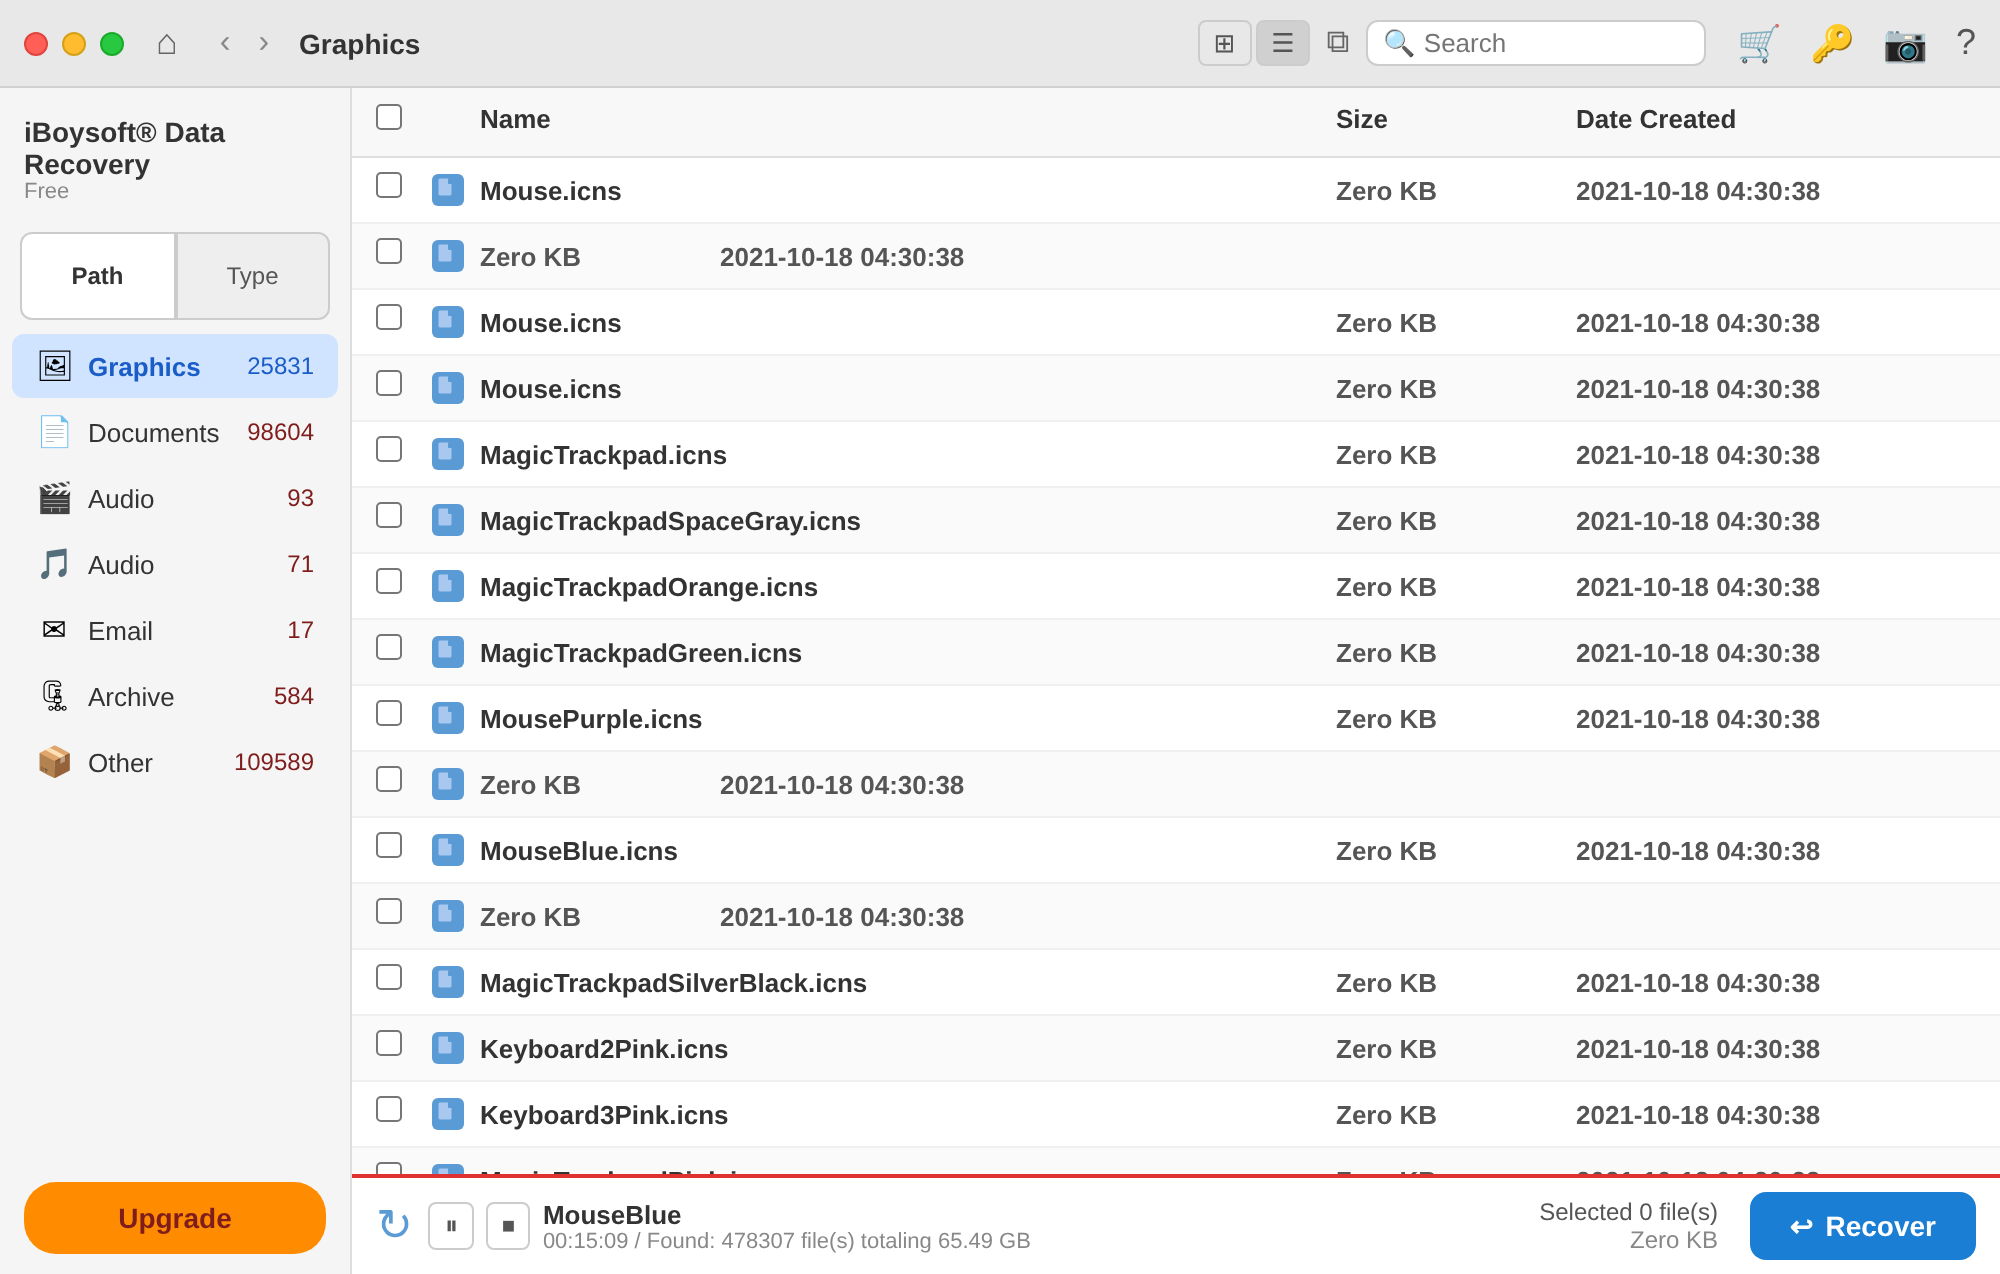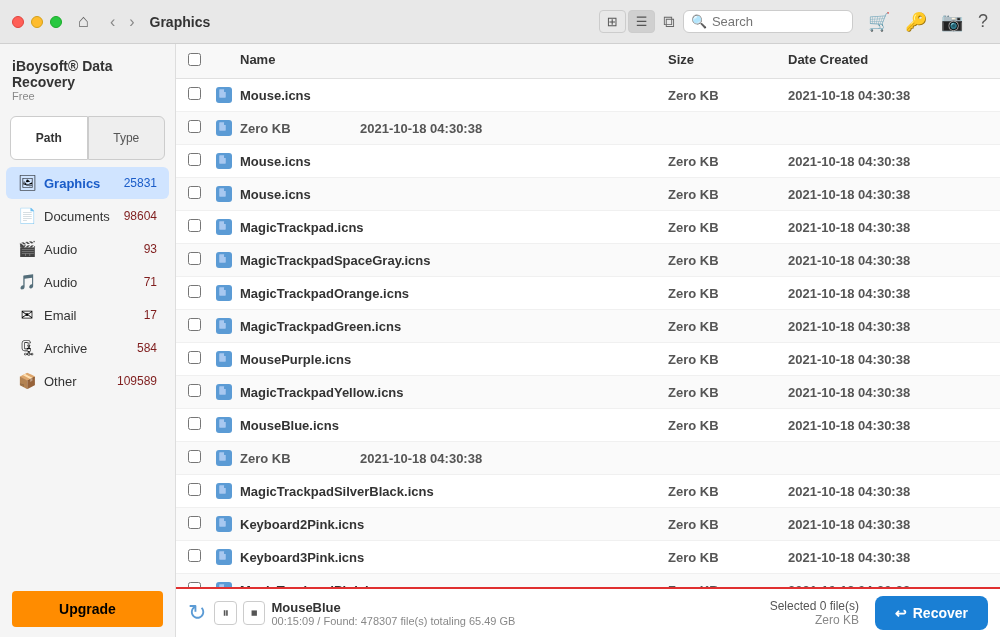--- a/index.html
+++ b/index.html
@@ -211,23 +211,23 @@
     }
     .sidebar-item.active .sidebar-item-count { color: #1a5cc8; }
 
     .sidebar-upgrade {
       padding: 10px 12px;
     }
     .upgrade-btn {
       width: 100%;
       padding: 10px;
       background: #ff8c00;
-      color: #000000;
+      color: #7f1d1d;
       border: none;
-      border-radius: 4px;
+      border-radius: 16px;
       font-size: 14px;
       font-weight: 600;
       cursor: pointer;
     }
 
     
     .content-area {
       flex: 1;
       display: flex;
       flex-direction: column;
@@ -593,21 +593,20 @@
           <div class="table-row">
       <div class="row-checkbox col-check"><input type="checkbox" style=""></div>
       <div class="row-icon col-icon">
         <div class="file-icon">
           <svg width="12" height="12" viewBox="0 0 12 12">
             <rect x="1" y="0" width="7" height="9" rx="1" fill="#a8c8f0" stroke="#5b9bd5" stroke-width="0.5"></rect>
             <rect x="6" y="0" width="3" height="3" rx="0.5" fill="#5b9bd5"></rect>
           </svg>
         </div>
       </div>
-      <div class="row-name col-name">MagicTrackpadYellow.icns</div>
       <div class="row-size col-size">Zero KB</div>
       <div class="row-date col-date">2021-10-18 04:30:38</div>
     </div>
           <div class="table-row">
       <div class="row-checkbox col-check"><input type="checkbox" style=""></div>
       <div class="row-icon col-icon">
         <div class="file-icon">
           <svg width="12" height="12" viewBox="0 0 12 12">
             <rect x="1" y="0" width="7" height="9" rx="1" fill="#a8c8f0" stroke="#5b9bd5" stroke-width="0.5"></rect>
             <rect x="6" y="0" width="3" height="3" rx="0.5" fill="#5b9bd5"></rect>

